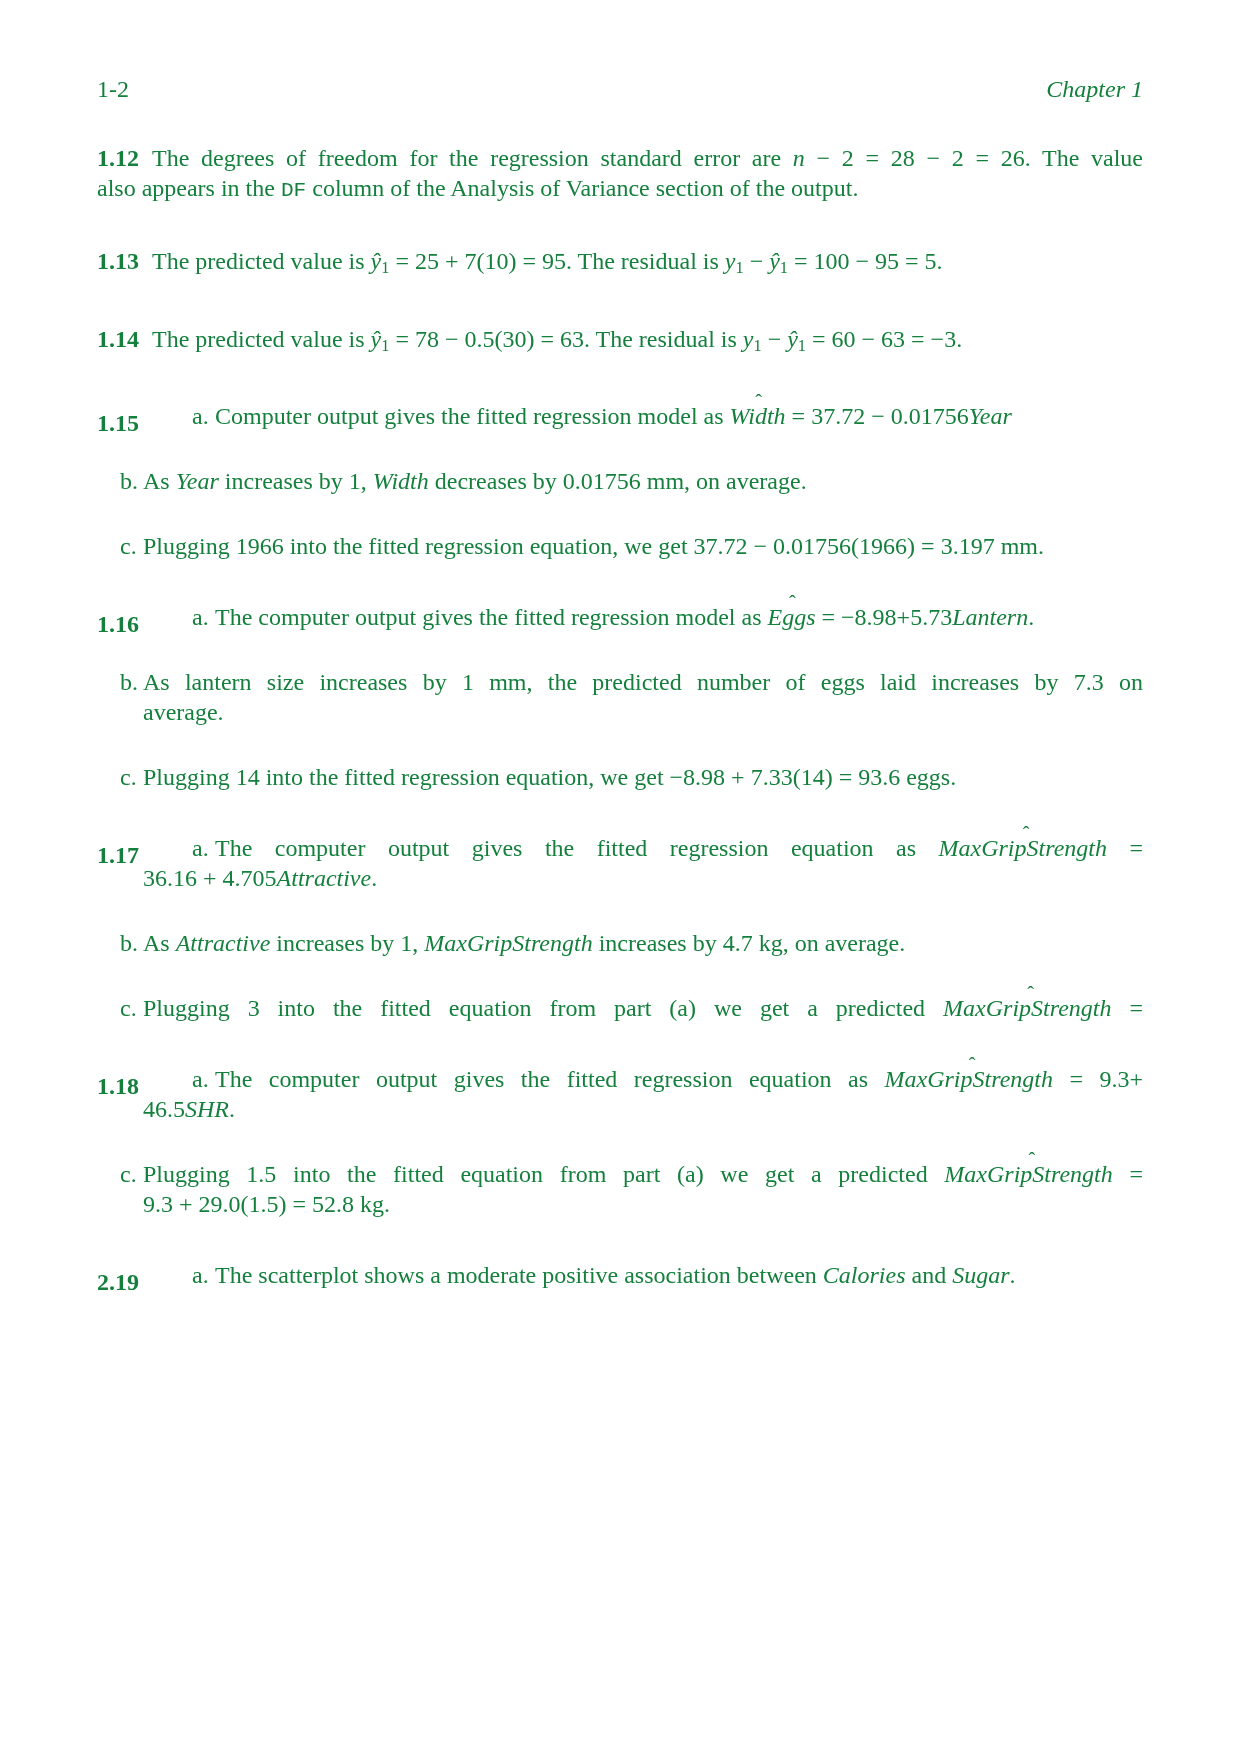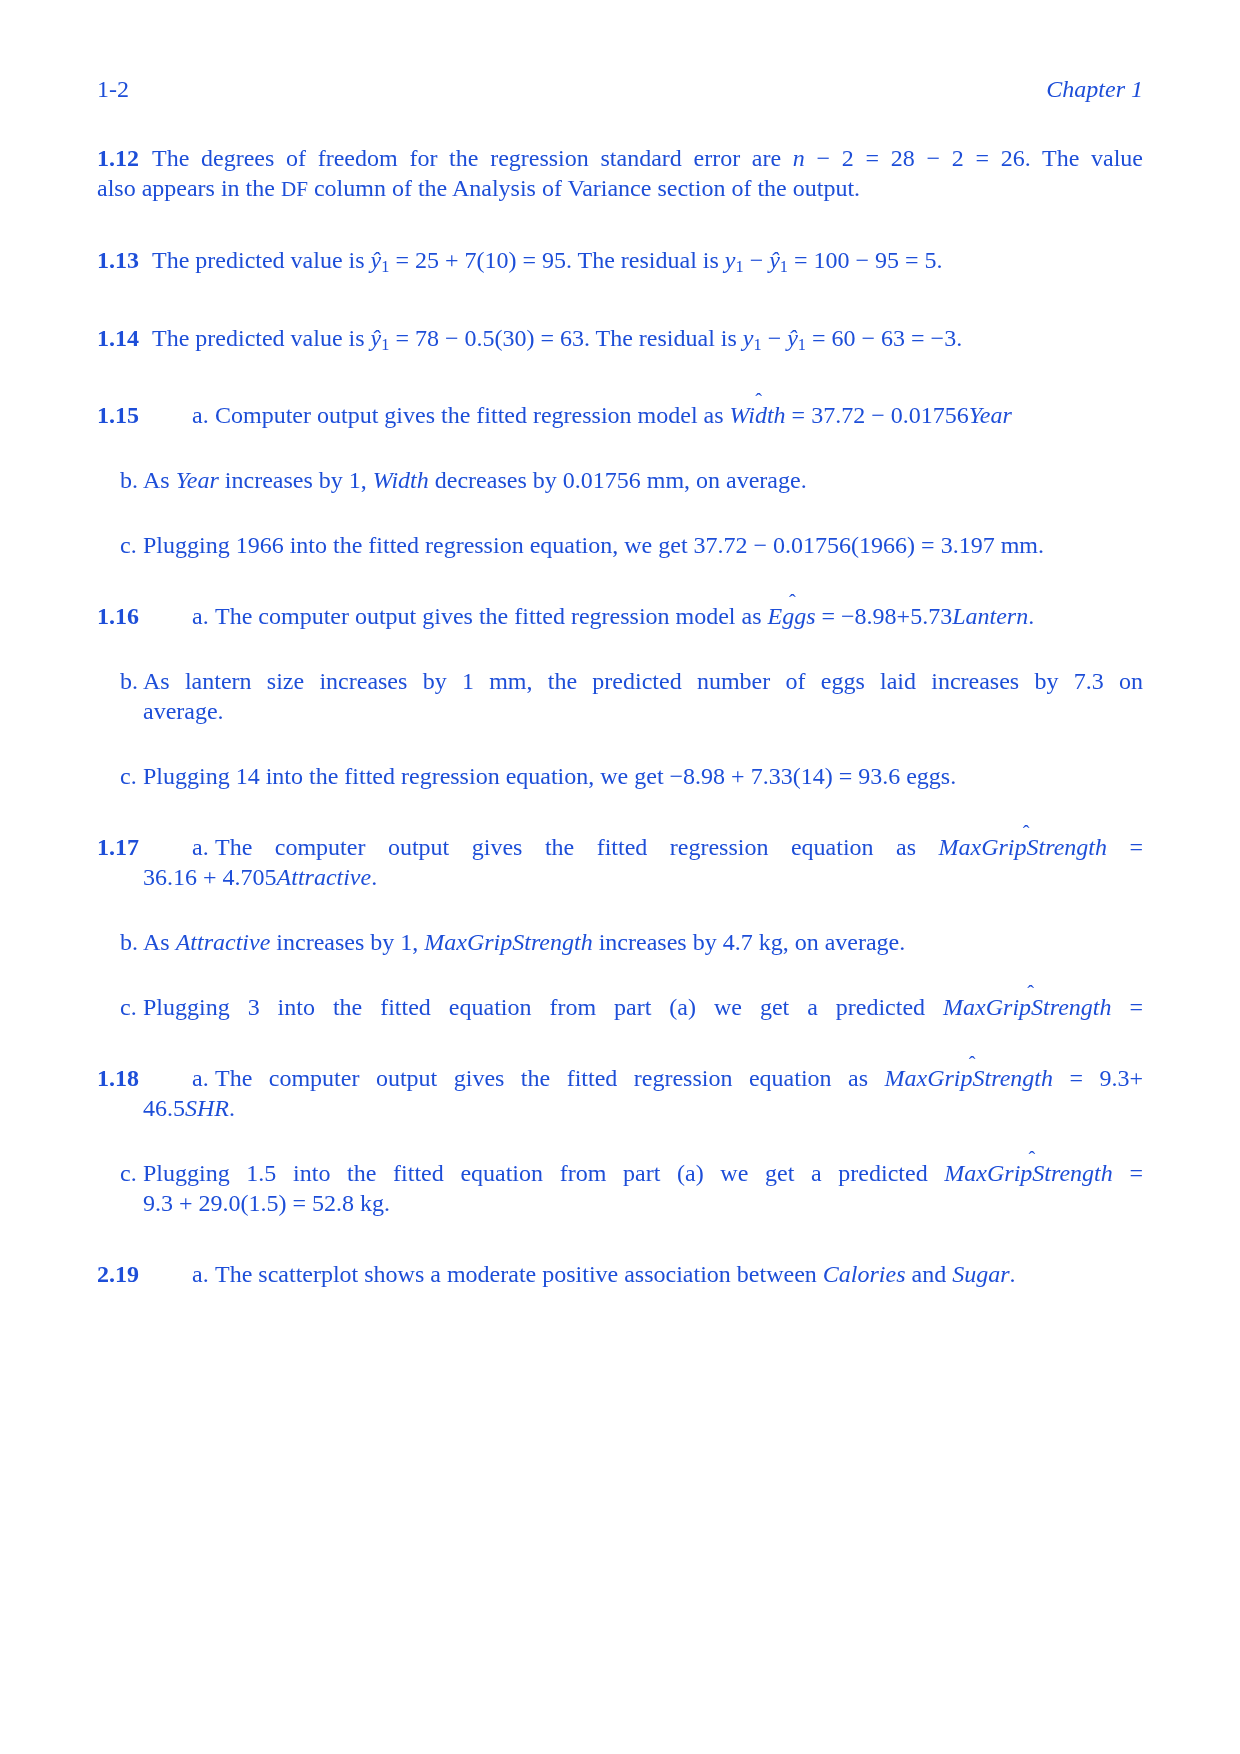--- a/index.html
+++ b/index.html
@@ -1,57 +1,57 @@
 <!DOCTYPE html>
 <html><head>
 <meta charset="utf-8">
 <style>
   html,body { margin:0; padding:0; background:#ffffff; }
   .page {
     position:relative;
     width:1240px; height:1754px;
     background:#ffffff;
-    color:#1d4ed8;
+    color:#15803d;
     font-family:"Liberation Serif","DejaVu Serif",serif;
     font-size:24px;
     box-sizing:border-box;
     padding:74px 97px 0 97px;
     overflow:hidden;
   }
   .header {
     display:flex;
     justify-content:space-between;
     line-height:30px;
   }
   .chapter { font-style:italic; }
 
   .exercise { margin-top:41px; }
   .exercise.first { margin-top:39px; }
   .withparts { position:relative; }
 
   .exnum { font-weight:700; }
   .line > .exnum { margin-right:13px; }        
   .withparts > .exnum {                        
-    position:absolute; left:0; top:0; margin:0; line-height:30px;
+    position:absolute; left:0; top:7px; margin:0; line-height:30px;
   }
 
   .part { padding-left:46px; }
   .part.simple { padding-left:0; }
   .part + .part { margin-top:35px; }
 
   .plabel { display:inline-block; width:23px; }
   .plabel.pa  { margin-left:49px; }            
   .plabel.pbc { margin-left:-23px; }           
 
   .line { line-height:30px; min-height:30px; }
   .line.j { text-align:justify; text-align-last:justify; }
 
   .rm  { }
   .mi  { font-style:italic; }                  
-  .tt  { font-family:Liberation Serif, serif; font-size:0.88em; }
+  .tt  { font-family:Liberation Mono, monospace; font-size:0.88em; }
   .msub{ font-size:0.68em; vertical-align:-0.22em; }
 
   .hatw { font-style:italic; position:relative; display:inline-block; }
   .hatmark {
     position:absolute; top:-0.46em; left:52%;
     transform:translateX(-50%);
     font-size:0.85em; font-style:normal; line-height:1;
   }
 </style>
 </head>

